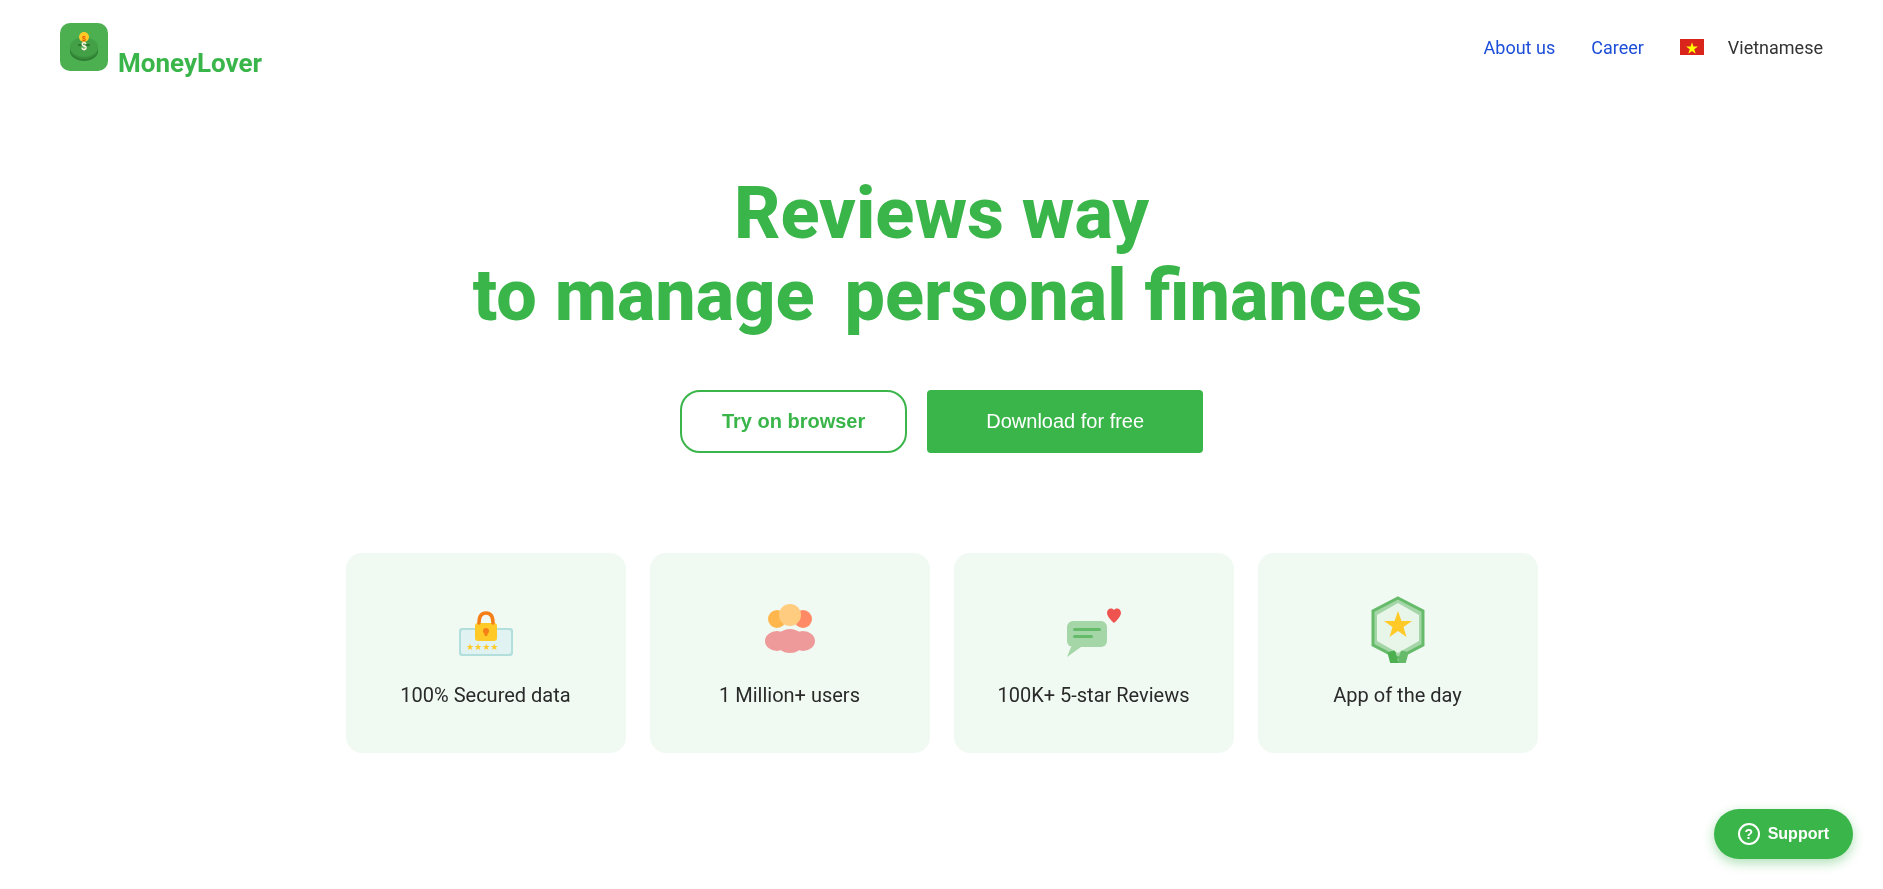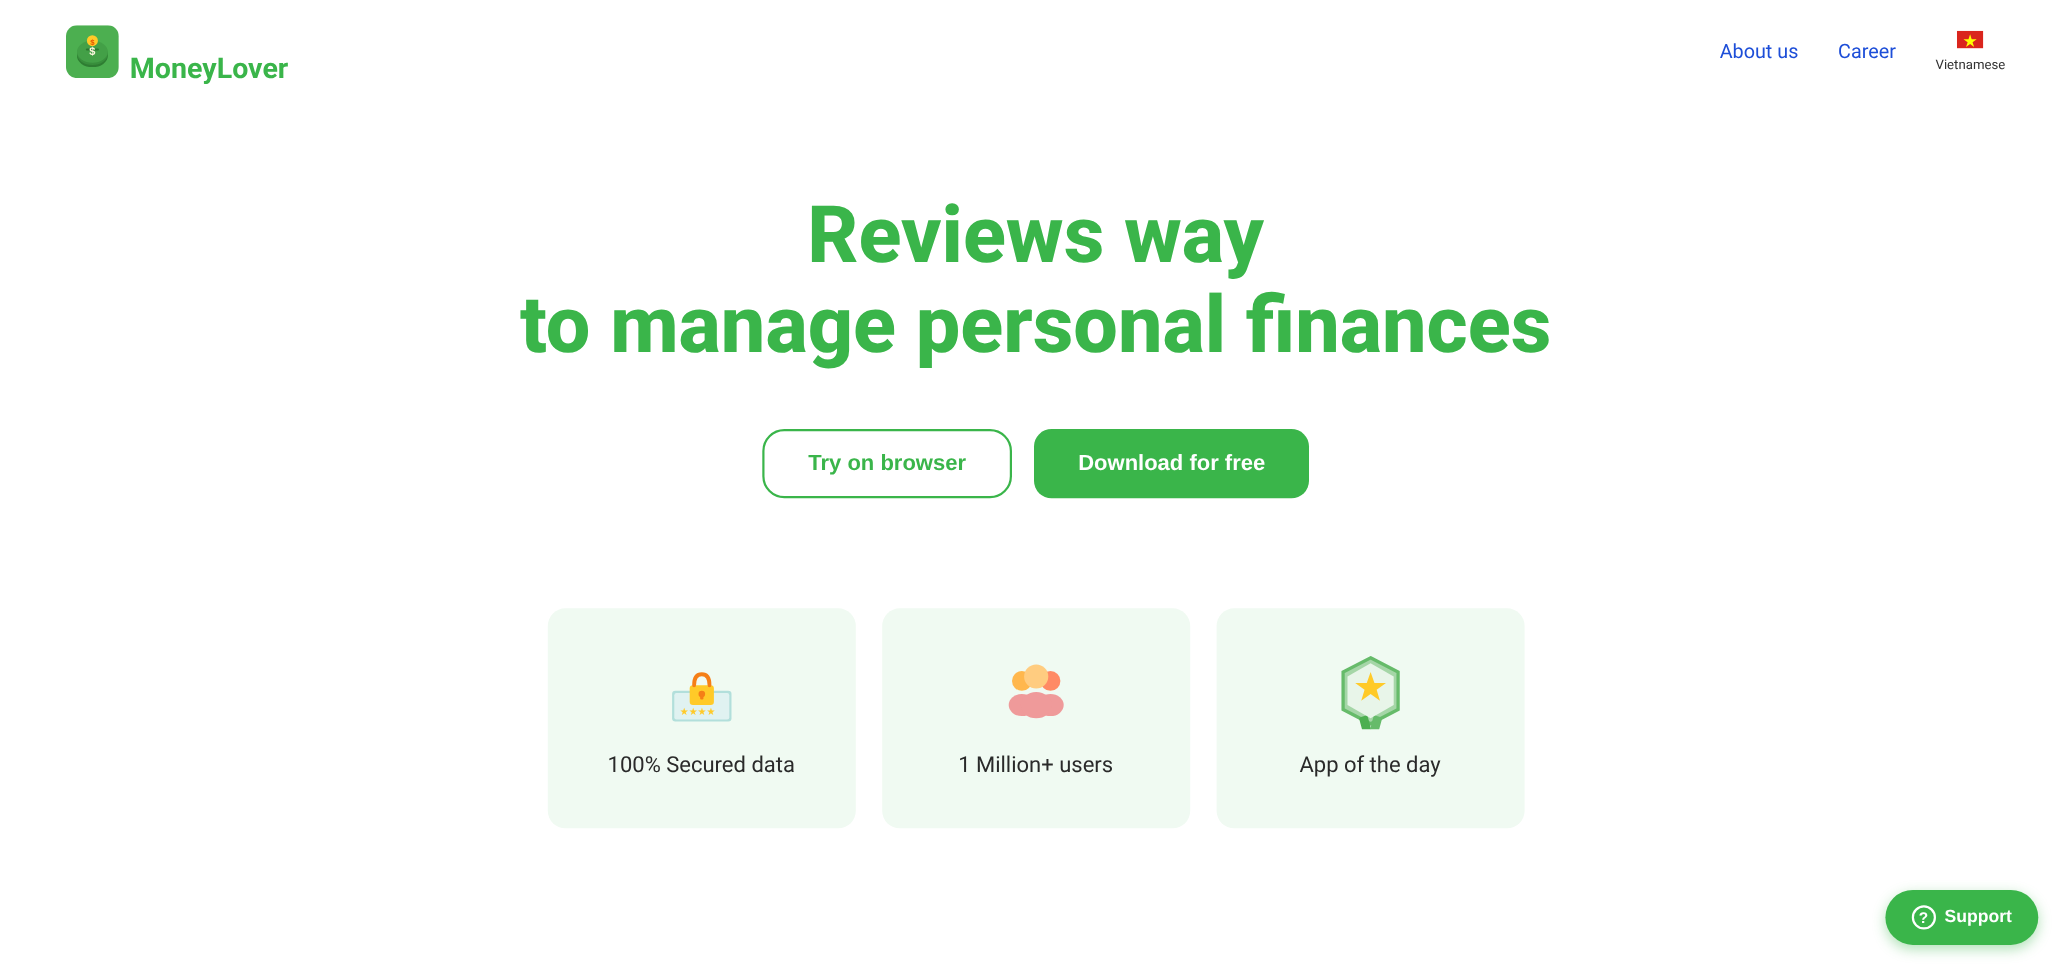--- a/index.html
+++ b/index.html
@@ -52,25 +52,24 @@
     .nav-link {
       font-size: 18px;
       color: #1d4ed8;
       text-decoration: none;
       cursor: pointer;
     }
 
     .language-selector {
       display: flex;
       align-items: center;
-      gap: 8px;
-      cursor: pointer;
-      font-size: 12px;
+      gap: 24px;
+      cursor: pointer;
+      font-size: 18px;
       color: #333;
-      flex-direction: column;
     }
 
     
     .hero {
       text-align: center;
       padding: 80px 20px 60px;
     }
 
     .hero-line1 {
       font-size: 72px;
@@ -82,20 +81,21 @@
     .hero-line2 {
       font-size: 72px;
       font-weight: 400;
       color: #555;
       line-height: 1.2;
     }
 
     .hero-line2 span {
       font-weight: 800;
       color: #3ab54a;
+      margin-left: 12px;
     }
 
     .hero-buttons {
       display: flex;
       justify-content: center;
       gap: 20px;
       margin-top: 50px;
     }
 
     .btn-outline {
@@ -104,27 +104,27 @@
       border-radius: 20px;
       background: transparent;
       color: #3ab54a;
       font-size: 20px;
       font-weight: 600;
       cursor: pointer;
       transition: all 0.2s;
     }
 
     .btn-solid {
-      padding: 18px 40px;
+      padding: 18px 59px;
       border: none;
-      border-radius: 16px;
+      border-radius: 4px;
       background: #3ab54a;
       color: #fff;
       font-size: 20px;
-      font-weight: 700;
+      font-weight: 400;
       cursor: pointer;
       transition: background 0.2s;
     }
 
     
     .features {
       display: flex;
       justify-content: center;
       gap: 24px;
       padding: 40px 60px;
@@ -265,20 +265,35 @@
         <circle cx="48" cy="26" r="9" fill="#ff8a65"></circle>
         <ellipse cx="48" cy="48" rx="12" ry="10" fill="#ef9a9a"></ellipse>
 
         <circle cx="35" cy="22" r="11" fill="#ffcc80"></circle>
         <ellipse cx="35" cy="48" rx="14" ry="12" fill="#ef9a9a"></ellipse>
       </svg>
     </div>
     <span class="feature-label">1 Million+ users</span>
   </div>
 
+  <div class="feature-card">
+    <div class="feature-icon">
+      <svg viewBox="0 0 70 70" xmlns="http://www.w3.org/2000/svg" width="70" height="70">
+
+        <rect x="8" y="28" width="40" height="26" rx="6" fill="#a5d6a7"></rect>
+        <polygon points="12,54 8,64 22,54" fill="#a5d6a7"></polygon>
+
+        <rect x="14" y="35" width="28" height="3" rx="1.5" fill="#66bb6a"></rect>
+        <rect x="14" y="42" width="20" height="3" rx="1.5" fill="#66bb6a"></rect>
+
+        <path d="M48 20 C48 16 52 14 55 17 C58 14 62 16 62 20 C62 24 55 30 55 30 C55 30 48 24 48 20Z" fill="#ef5350"></path>
+      </svg>
+    </div>
+    <span class="feature-label">100K+ 5-star Reviews</span>
+  </div>
 
   <div class="feature-card">
     <div class="feature-icon">
       <svg viewBox="0 0 70 70" xmlns="http://www.w3.org/2000/svg" width="70" height="70">
 
         <polygon points="35,5 60,18 60,52 35,65 10,52 10,18" fill="#a5d6a7" stroke="#66bb6a" stroke-width="3"></polygon>
         <polygon points="35,10 56,22 56,48 35,60 14,48 14,22" fill="#e8f5e9"></polygon>
 
         <polygon points="35,18 38.5,28 49,28 40.5,34 43.5,44 35,38 26.5,44 29.5,34 21,28 31.5,28" fill="#ffca28"></polygon>
 

